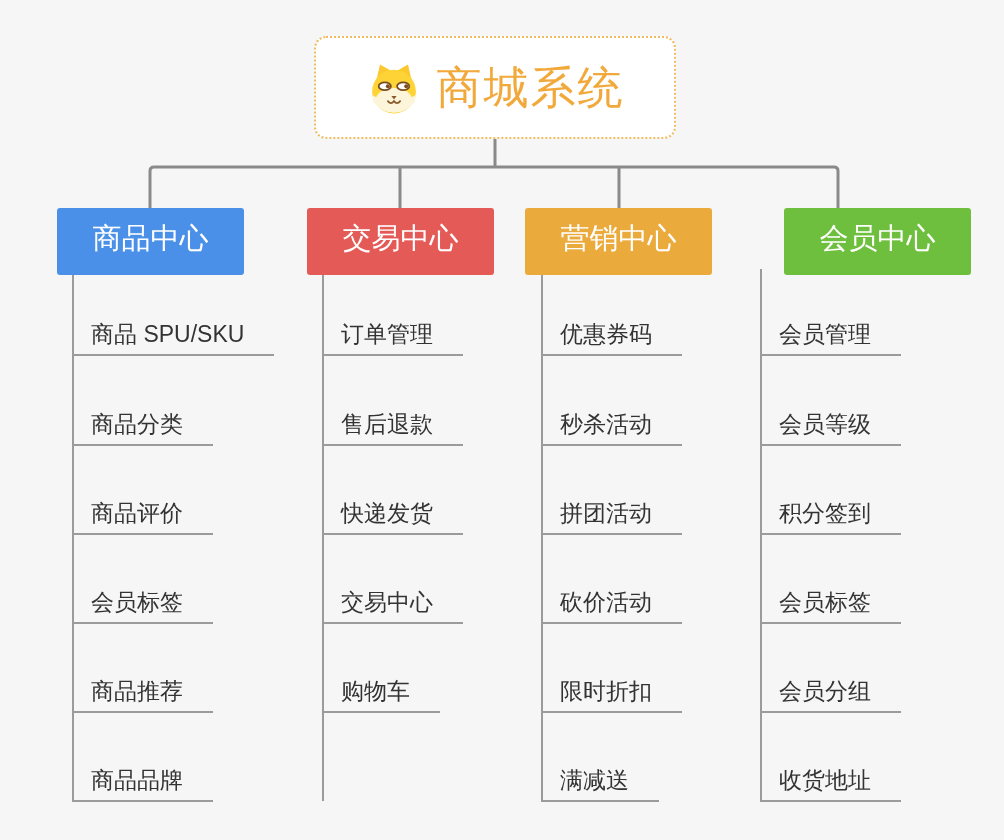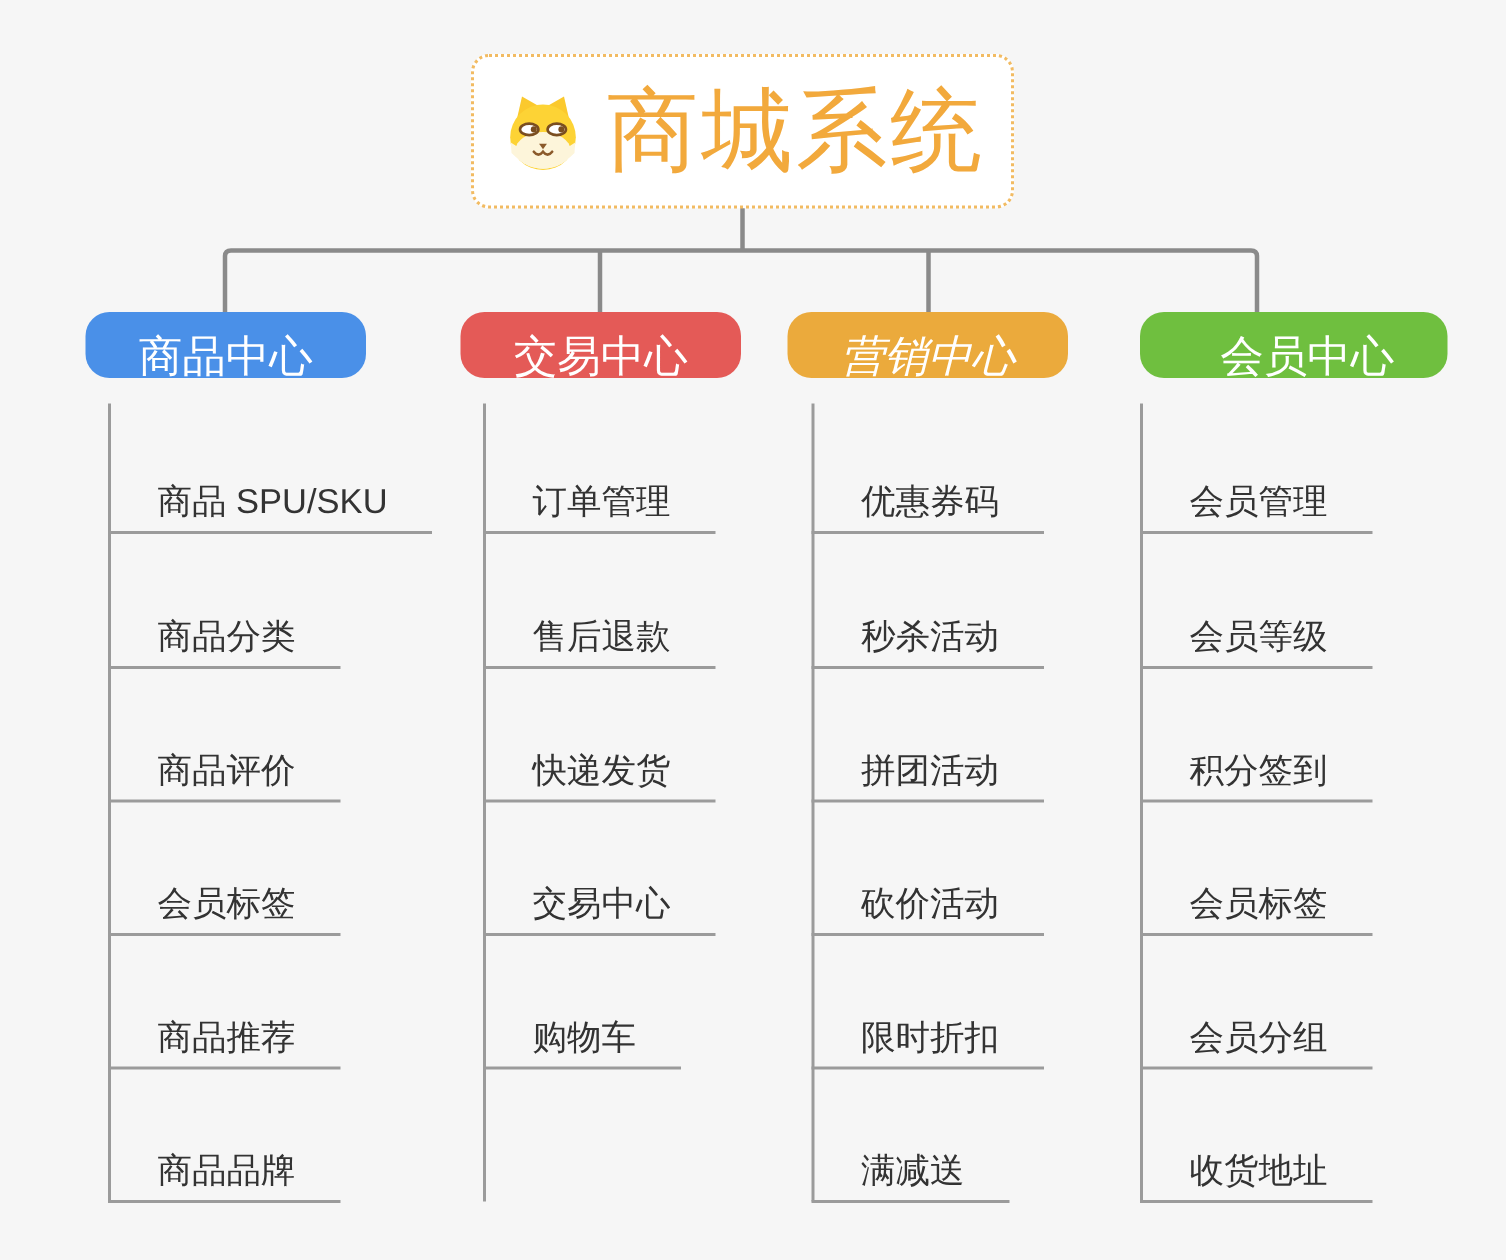--- a/index.html
+++ b/index.html
@@ -17,46 +17,46 @@
   .root-node{
     position:absolute;left:314px;top:36px;width:362px;height:103px;
     background:#ffffff;
     border:2px dotted #f2bb62;
     border-radius:12px;
     box-sizing:border-box;
     display:flex;align-items:center;justify-content:center;gap:15px;
   }
   .root-icon{display:inline-flex;width:56px;height:58px;}
   .root-title{
-    font-size:61px;
+    font-size:45px;
     letter-spacing:2px;
     color:#f2a93c;
     white-space:nowrap;
     line-height:1;
   }
   .branch{
-    position:absolute;top:208px;height:44px;width:187px;
-    border-radius:16px;
+    position:absolute;top:208px;height:67px;width:187px;
+    border-radius:3px;
     color:#ffffff;
     font-size:29px;
     line-height:61px;
     text-align:center;
     white-space:nowrap;
   }
   .b1{left:57px;}
   .b2{left:307px;}
-  .b3{left:525px;font-style:italic;}
-  .b4{left:760px;padding-left:18px;}
+  .b3{left:525px;}
+  .b4{left:784px;}
   .leaf{
     position:absolute;
     white-space:nowrap;
     font-size:23px;
     line-height:28px;
     color:#333333;
-    padding:0 30px 6px 33px;
+    padding:0 30px 6px 19px;
     border-bottom:2px solid #9b9b9b;
   }
   
   .r1{top:320px}.r2{top:410px}.r3{top:499px}.r4{top:588px}.r5{top:677px}.r6{top:766px}
   
   .c1{left:72px}.c2{left:322px}.c3{left:541px}.c4{left:760px}
 </style>
 </head>
 <body>
 

